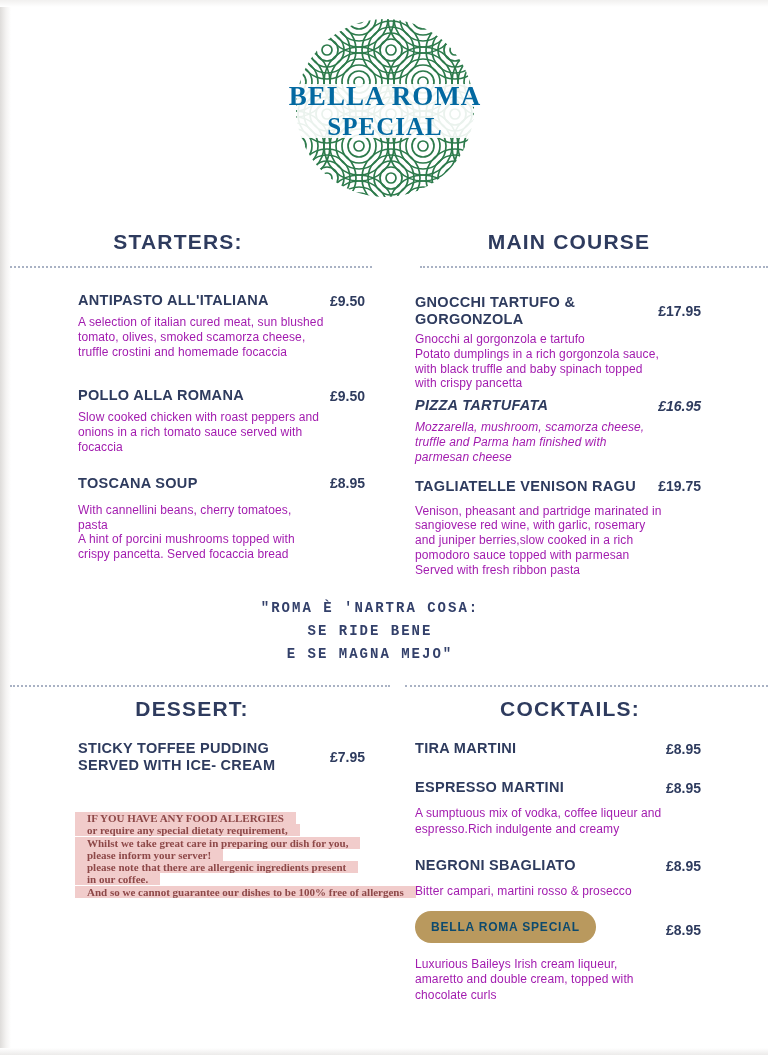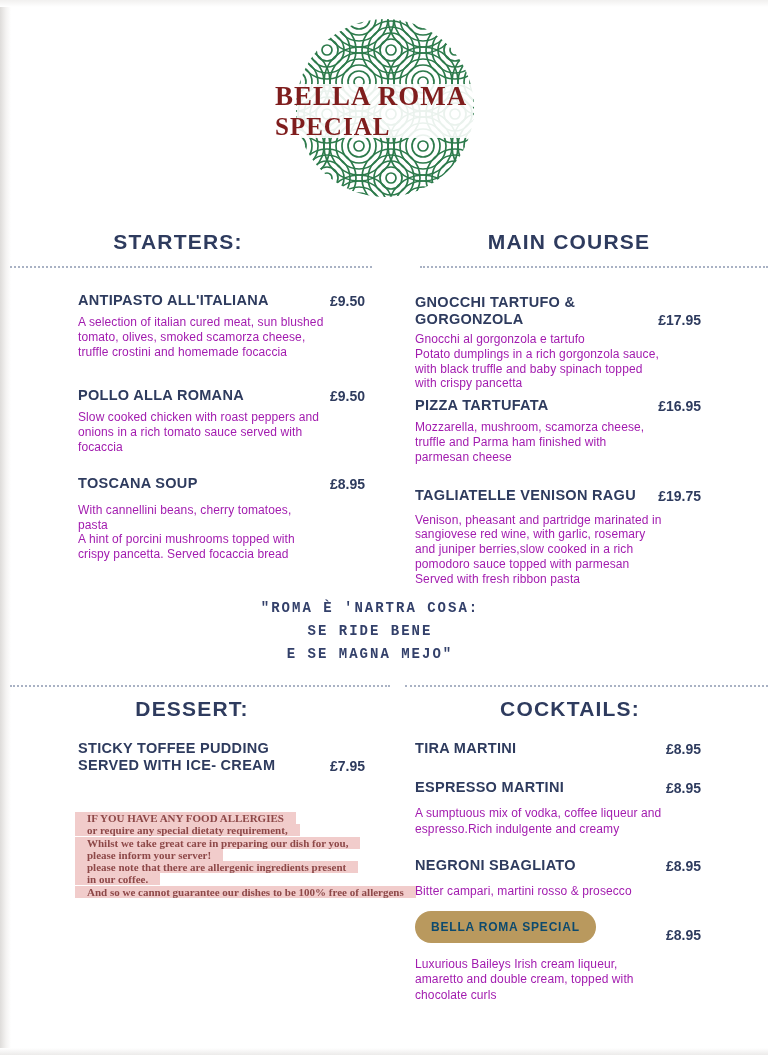--- a/index.html
+++ b/index.html
@@ -28,40 +28,40 @@
   
   .logo {
     position: absolute; left: 295px; top: 18px; width: 180px; height: 180px;
   }
   .logo svg { display: block; }
   .logo-band {
     position: absolute; left: 2px; top: 66px; width: 176px; height: 54px;
     background: rgba(255,255,255,0.90);
   }
   .logo-line1, .logo-line2 {
-    position: absolute; left: -20px; width: 220px; text-align: left;
+    position: absolute; left: -20px; width: 220px; text-align: center;
     font-family: "Liberation Serif", serif; font-weight: bold;
-    color: #7f1d1d; letter-spacing: 1px;
+    color: #0369a1; letter-spacing: 1px;
   }
   .logo-line1 { top: 63px; font-size: 27px; }
   .logo-line2 { top: 95px; font-size: 25px; }
 
   
   .sec-title {
     position: absolute; width: 384px; text-align: center;
     font-size: 21px; font-weight: bold; color: #2e3b5e; letter-spacing: 1.2px;
   }
   .dots {
     position: absolute; height: 0;
     border-top: 2px dotted #a9b2c4;
   }
 
   
   .col { position: absolute; }
-  .item-head { display: flex; justify-content: space-between; align-items: flex-end; }
+  .item-head { display: flex; justify-content: space-between; align-items: center; }
   .item-name {
     font-weight: bold; font-size: 14.5px; line-height: 17px;
     color: #2e3b5e; letter-spacing: 0.3px; white-space: pre-line;
   }
   .item-price {
     font-weight: bold; font-size: 14px; color: #2e3b5e;
     margin-left: 10px; white-space: nowrap; flex-shrink: 0;
   }
   .item-desc {
     margin-top: 6px; font-size: 12px; line-height: 14.8px;
@@ -187,21 +187,21 @@
       <div class="item-head">
         <span class="item-name">GNOCCHI TARTUFO &amp;
 GORGONZOLA</span>
         <span class="item-price">£17.95</span>
       </div>
       <div class="item-desc" style="margin-top:4px;">Gnocchi al gorgonzola e tartufo
 Potato dumplings in a rich gorgonzola sauce,
 with black truffle and baby spinach topped
 with crispy pancetta</div>
     </div>
-    <div style="margin-bottom:22px;">
+    <div style="margin-bottom:13px;font-style:italic;">
       <div class="item-head">
         <span class="item-name">PIZZA TARTUFATA</span>
         <span class="item-price">£16.95</span>
       </div>
       <div class="item-desc">Mozzarella, mushroom, scamorza cheese,
 truffle and Parma ham finished with
 parmesan cheese</div>
     </div>
     <div>
       <div class="item-head">

